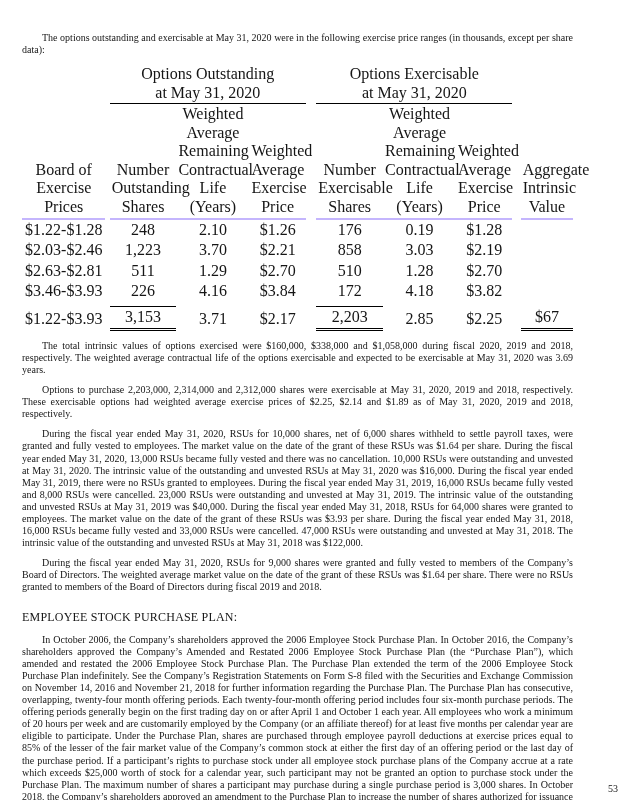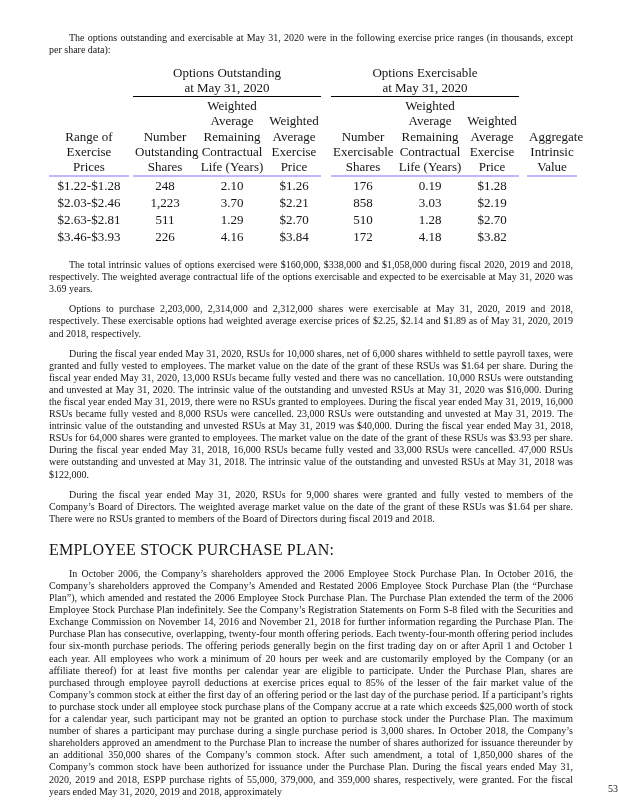--- a/index.html
+++ b/index.html
@@ -6,43 +6,43 @@
   html, body { background: #ffffff; }
   body {
     width: 618px; height: 800px;
     font-family: "Liberation Serif", "DejaVu Serif", serif;
     color: #151515;
     position: relative;
     overflow: hidden;
   }
   .page {
     width: 618px; height: 800px;
-    padding: 32px 45px 0 49px;
+    padding: 32px 45px 0 22px;
     position: relative;
     overflow: hidden;
   }
   .para {
     font-size: 10px;
     line-height: 1.21;
     text-align: justify;
     text-indent: 20px;
     margin-bottom: 8px;
   }
   .heading {
-    font-size: 16px;
+    font-size: 12px;
     font-weight: normal;
     letter-spacing: 0.2px;
     margin: 16px 0 9px 0;
   }
   
   .opt-table {
     width: 100%;
     border-collapse: collapse;
     table-layout: fixed;
-    font-size: 13px;
+    font-size: 16px;
     margin: 2px 0 9px 0;
   }
   .opt-table th, .opt-table td {
     font-weight: normal;
     text-align: center;
     vertical-align: bottom;
     padding: 1px 2px;
     line-height: 1.16;
   }
   .group-hd {
@@ -95,21 +95,21 @@
         <td class="sp"></td>
         <td class="group-hd" colspan="3">Options Outstanding
 at May 31, 2020</td>
         <td class="sp"></td>
         <td class="group-hd" colspan="3">Options Exercisable
 at May 31, 2020</td>
         <td class="sp"></td>
         <td></td>
       </tr>
       <tr>
-        <th class="col-hd">Range of
+        <th class="col-hd">Board of
 Exercise
 Prices</th>
         <td class="sp"></td>
         <th class="col-hd">Number
 Outstanding
 Shares</th>
         <th class="col-hd">Weighted
 Average
 Remaining
 Contractual
@@ -185,20 +185,33 @@
         <td class="cell">$3.84</td>
         <td class="sp"></td>
         <td class="cell">172</td>
         <td class="cell">4.18</td>
         <td class="cell">$3.82</td>
         <td class="sp"></td>
         <td class="cell"></td>
       </tr>
       <tr class="gap-row">
         <td colspan="11"></td>
+      </tr>
+      <tr class="total-row">
+        <td class="cell">$1.22-$3.93</td>
+        <td class="sp"></td>
+        <td class="cell rule-top dbl-bottom">3,153</td>
+        <td class="cell">3.71</td>
+        <td class="cell">$2.17</td>
+        <td class="sp"></td>
+        <td class="cell rule-top dbl-bottom">2,203</td>
+        <td class="cell">2.85</td>
+        <td class="cell">$2.25</td>
+        <td class="sp"></td>
+        <td class="cell dbl-bottom">$67</td>
       </tr>
     </tbody>
   </table>
 
   <p class="para">The total intrinsic values of options exercised were $160,000, $338,000 and $1,058,000 during fiscal 2020, 2019 and 2018, respectively.  The weighted average contractual life of the options exercisable and expected to be exercisable at May 31, 2020 was 3.69 years.</p>
   <p class="para">Options to purchase 2,203,000, 2,314,000 and 2,312,000 shares were exercisable at May 31, 2020, 2019 and 2018, respectively.  These exercisable options had weighted average exercise prices of $2.25, $2.14 and $1.89 as of May 31, 2020, 2019 and 2018, respectively.</p>
   <p class="para">During the fiscal year ended May 31, 2020, RSUs for 10,000 shares, net of 6,000 shares withheld to settle payroll taxes, were granted and fully vested to employees.  The market value on the date of the grant of these RSUs was $1.64 per share.  During the fiscal year ended May 31, 2020, 13,000 RSUs became fully vested and there was no cancellation. 10,000 RSUs were outstanding and unvested at May 31, 2020.  The intrinsic value of the outstanding and unvested RSUs at May 31, 2020 was $16,000.  During the fiscal year ended May 31, 2019, there were no RSUs granted to employees. During the fiscal year ended May 31, 2019, 16,000 RSUs became fully vested and 8,000 RSUs were cancelled. 23,000 RSUs were outstanding and unvested at May 31, 2019.  The intrinsic value of the outstanding and unvested RSUs at May 31, 2019 was $40,000.  During the fiscal year ended May 31, 2018, RSUs for 64,000 shares were granted to employees.  The market value on the date of the grant of these RSUs was $3.93 per share.  During the fiscal year ended May 31, 2018, 16,000 RSUs became fully vested and 33,000 RSUs were cancelled.  47,000 RSUs were outstanding and unvested at May 31, 2018.  The intrinsic value of the outstanding and unvested RSUs at May 31, 2018 was $122,000.</p>
   <p class="para">During the fiscal year ended May 31, 2020, RSUs for 9,000 shares were granted and fully vested to members of the Company’s Board of Directors.  The weighted average market value on the date of the grant of these RSUs was $1.64 per share.  There were no RSUs granted to members of the Board of Directors during fiscal 2019 and 2018.</p>
 
   <h2 class="heading">EMPLOYEE STOCK PURCHASE PLAN:</h2>

